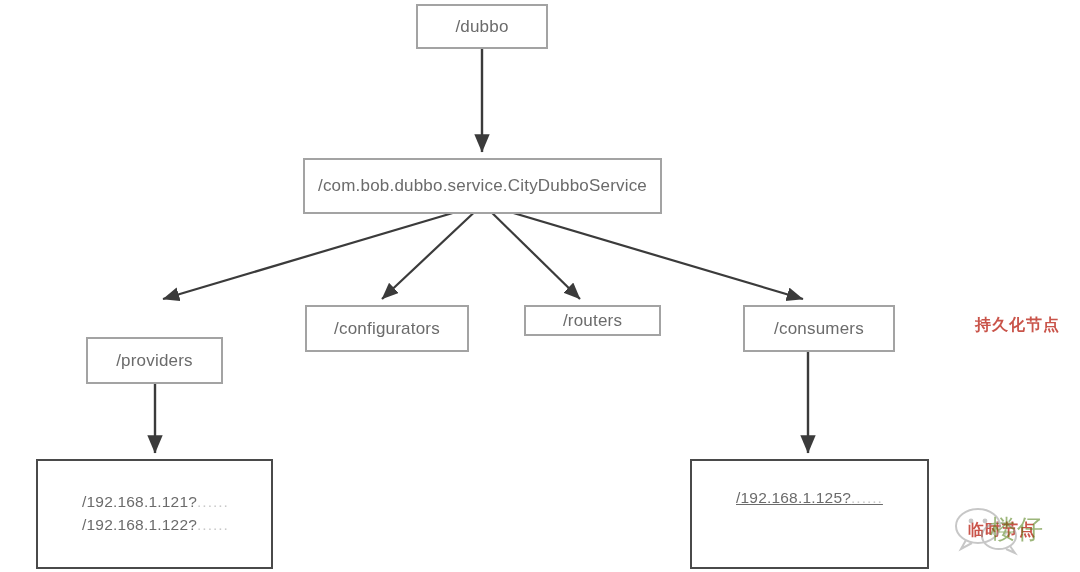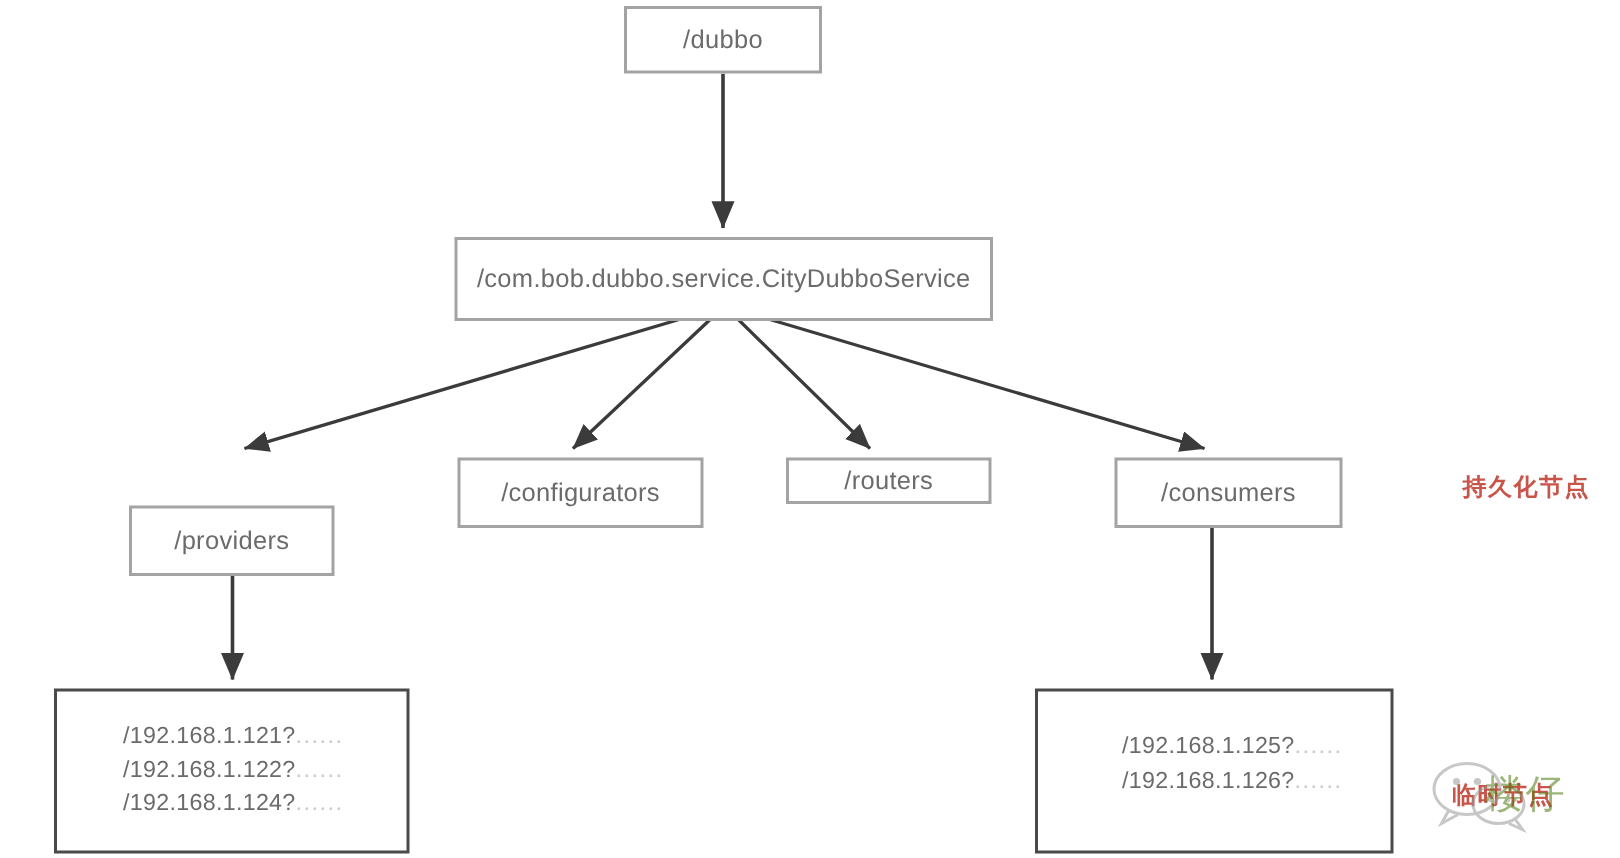--- a/index.html
+++ b/index.html
@@ -80,23 +80,24 @@
     font-size: 15.5px;
     line-height: 1.48;
     letter-spacing: 0.2px;
   }
   #leaf-providers {
     left: 36px; top: 459px; width: 237px; height: 110px;
     padding-left: 44px;
   }
   #leaf-consumers {
     left: 690px; top: 459px; width: 239px; height: 110px;
-    padding-left: 56px;
+    padding-left: 44px;
     justify-content: flex-start;
     padding-top: 26px;
+    text-decoration: underline;
   }
   .leaf-line { white-space: nowrap; }
   .leaf-line .dots {
     color: #c9c9c9;
     letter-spacing: 1px;
   }
   .annot {
     position: absolute;
     color: #c9544a;
     font-weight: bold;
@@ -173,31 +174,25 @@
     <span class="node-label">/consumers</span>
   </div>
 
   <div class="leaf-box" id="leaf-providers">
     <div class="leaf-line">
       <span>/192.168.1.121?</span><span class="dots">......</span>
     </div>
     <div class="leaf-line">
       <span>/192.168.1.122?</span><span class="dots">......</span>
     </div>
-    <div class="leaf-line">
-      <span>/192.168.1.124?</span><span class="dots">......</span>
-    </div>
   </div>
 
   <div class="leaf-box" id="leaf-consumers">
     <div class="leaf-line">
       <span>/192.168.1.125?</span><span class="dots">......</span>
-    </div>
-    <div class="leaf-line">
-      <span>/192.168.1.126?</span><span class="dots">......</span>
     </div>
   </div>
 
   <div class="annot" id="annot-persistent">持久化节点</div>
 
   <div class="annot" id="annot-ephemeral">临时节点</div>
 
   <div id="watermark">
     <svg width="120" height="66" viewBox="0 0 120 66" xmlns="http://www.w3.org/2000/svg">
       <ellipse cx="26" cy="30" rx="22" ry="17" fill="none" stroke="#9a9a9a" stroke-width="2"></ellipse>

